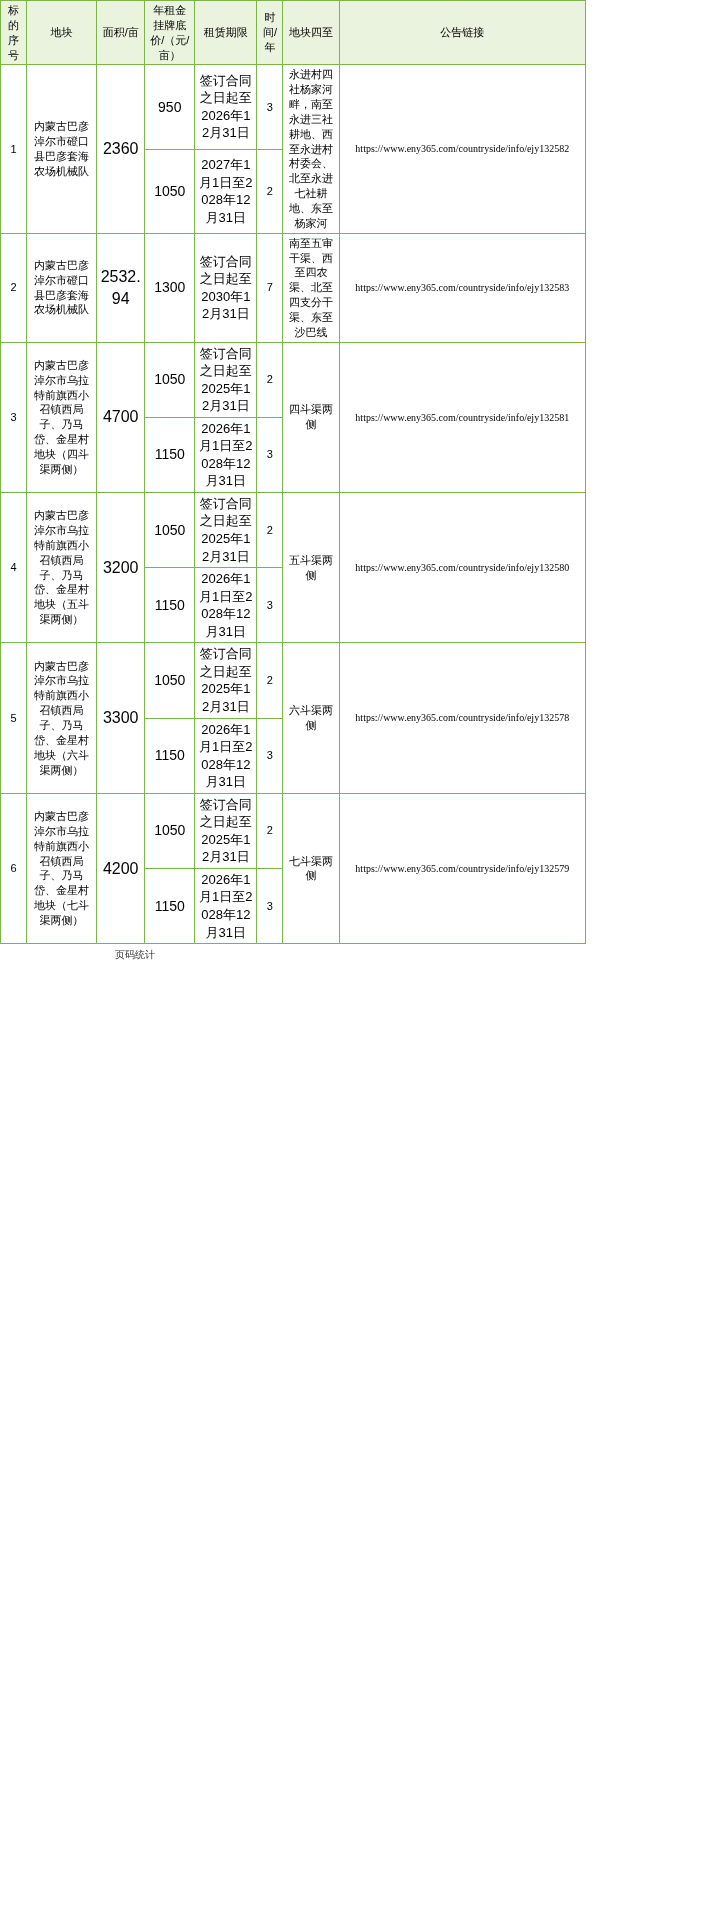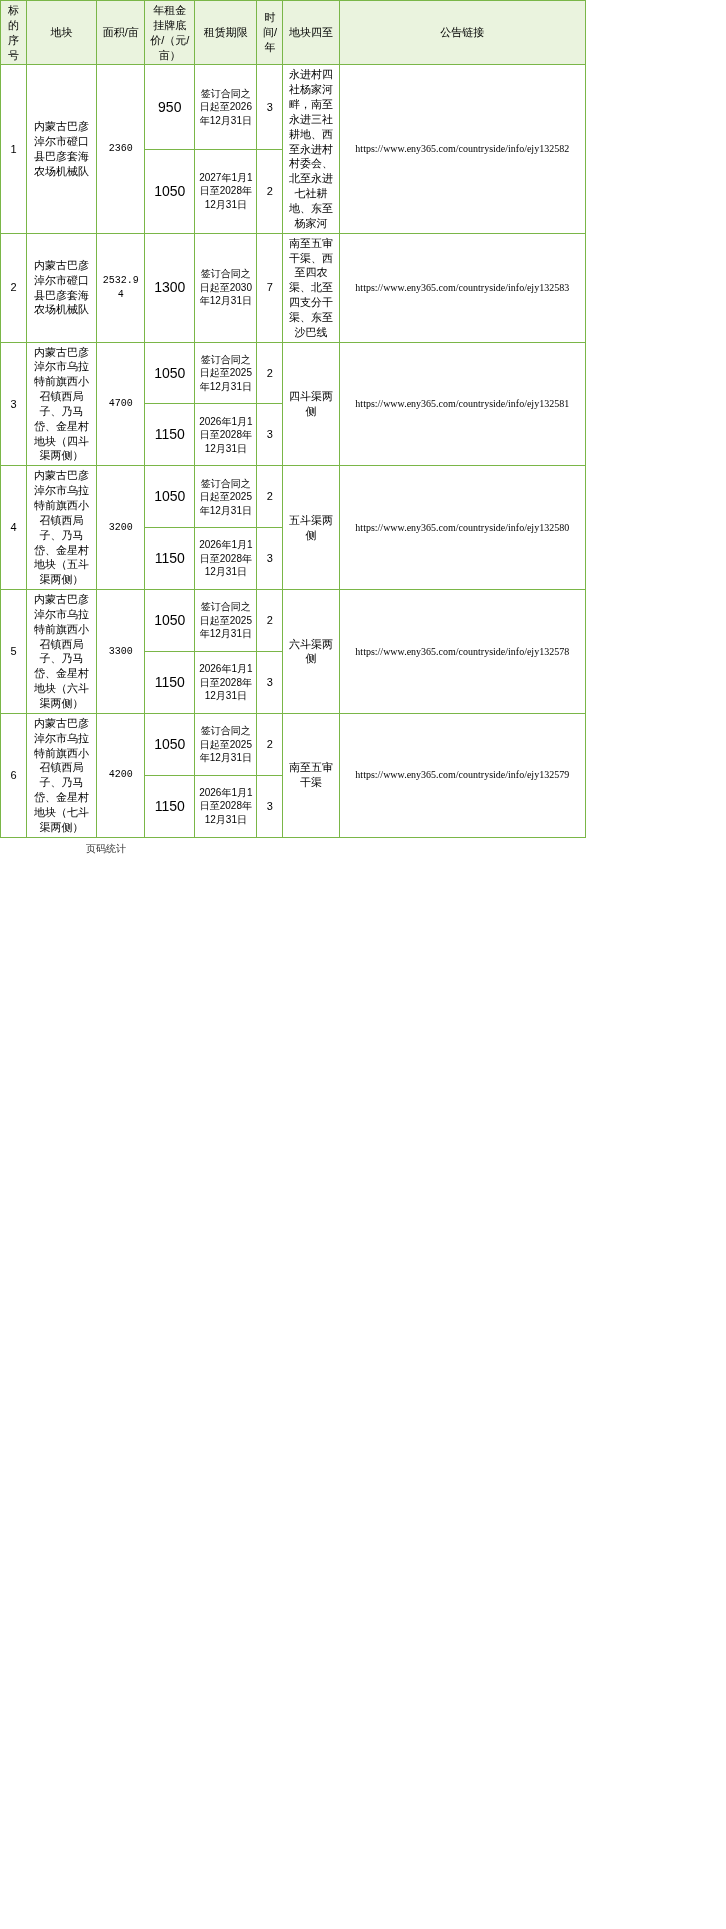--- a/index.html
+++ b/index.html
@@ -42,36 +42,37 @@
   .col-plot   { width: 70px; }
   .col-area   { width: 48px; }
   .col-price  { width: 50px; }
   .col-term   { width: 62px; }
   .col-years  { width: 26px; }
   .col-bound  { width: 56px; }
   .col-link   { width: 246px; }
 
   td.idx  { font-size: 11px; }
   td.plot { font-size: 11px; line-height: 1.5; }
-  td.area { font-size: 10px; font-family: Liberation Mono, monospace; }
+  td.area { font-size: 16px; }
   td.price{ font-size: 14px; }
-  td.term { font-size: 10px; line-height: 1.45; }
+  td.term { font-size: 13px; line-height: 1.45; }
   td.years{ font-size: 11px; }
   td.bound{ font-size: 11px; line-height: 1.5; margin-left: 24px; }
   td.link {
     font-size: 10px;
     text-align: center;
     word-break: break-all;
     color: #000;
     font-family: Liberation Serif, serif;
   }
   .footer-note {
     font-size: 10px;
     color: #333;
     padding: 4px 0 0 86px;
+    margin-left: 29px;
   }
 </style>
 </head>
 <body>
 
 <div class="sheet">
   <table class="land-table">
     <colgroup>
       <col class="col-idx">
         <col class="col-plot">
@@ -165,21 +166,21 @@
           <td class="term">2026年1月1日至2028年12月31日</td>
           <td class="years">3</td>
         </tr>
         <tr>
           <td class="idx" rowspan="2">6</td>
           <td class="plot" rowspan="2">内蒙古巴彦淖尔市乌拉特前旗西小召镇西局子、乃马岱、金星村地块（七斗渠两侧）</td>
           <td class="area" rowspan="2">4200</td>
           <td class="price">1050</td>
           <td class="term">签订合同之日起至2025年12月31日</td>
           <td class="years">2</td>
-          <td class="bound" rowspan="2">南至五审干渠</td>
+          <td class="bound" rowspan="2">七斗渠两侧</td>
           <td class="link" rowspan="2">https://www.eny365.com/countryside/info/ejy132579</td>
         </tr>
         <tr>
           <td class="price">1150</td>
           <td class="term">2026年1月1日至2028年12月31日</td>
           <td class="years">3</td>
         </tr>
       </tbody>
   </table>
   <div class="footer-note">页码统计</div>

